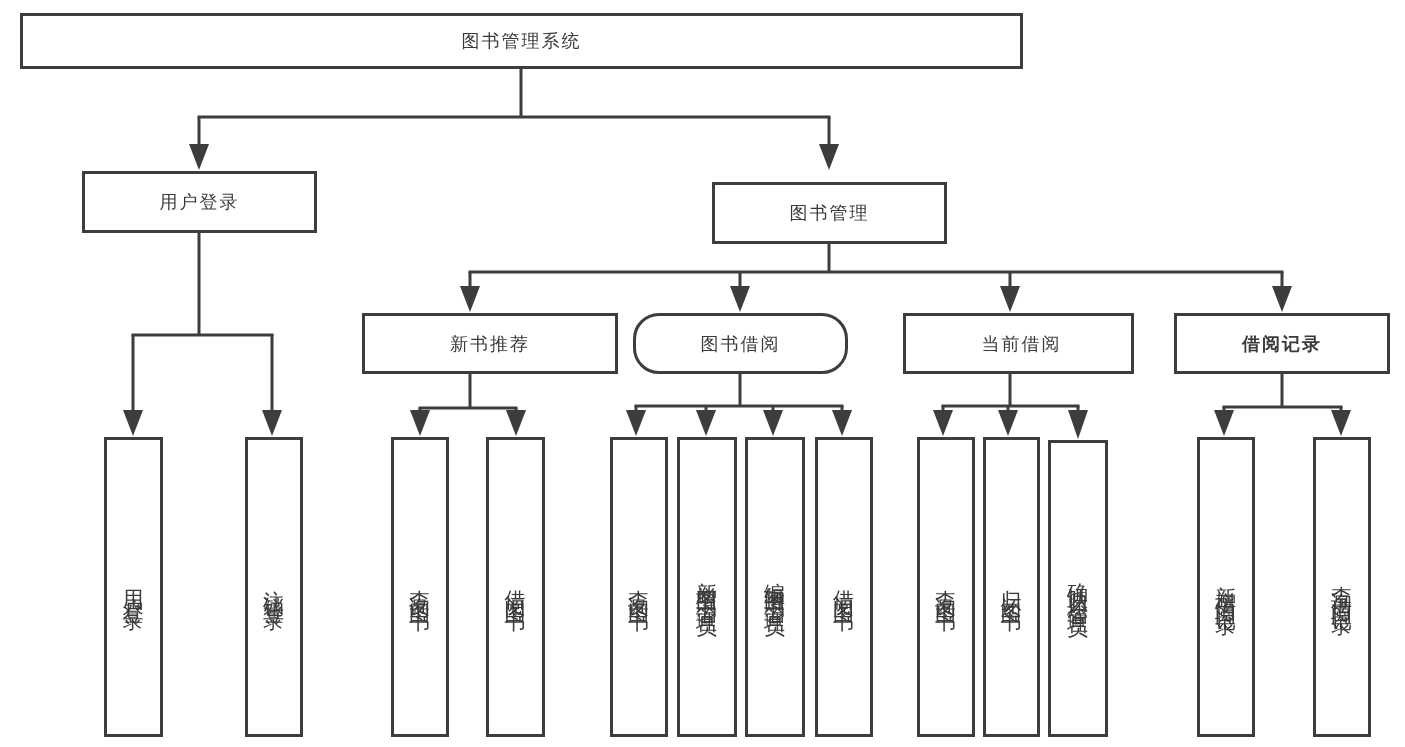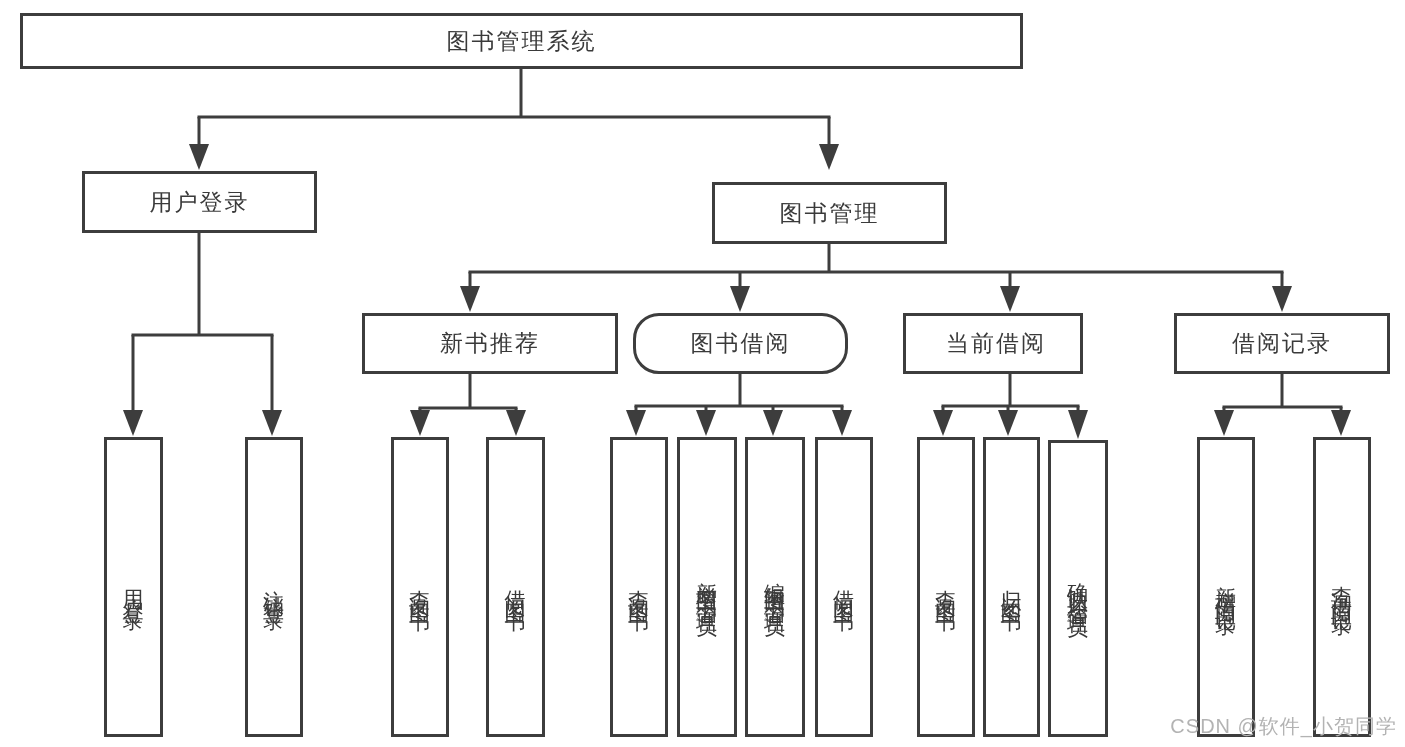--- a/index.html
+++ b/index.html
@@ -27,21 +27,21 @@
   .connectors polygon{fill:currentColor;stroke:none;}
   .node{
     position:absolute;
     box-sizing:border-box;
     border:3px solid var(--line);
     background:var(--background);
     display:flex;align-items:center;justify-content:center;
     color:var(--text);
   }
   .node.h span{
-    font-size:23px;
+    font-size:18px;
     letter-spacing:2px;
     white-space:nowrap;
   }
   .node.v span{
     writing-mode:vertical-rl;
     font-size:21px;
     letter-spacing:7px;
     line-height:1;
     white-space:nowrap;
   }
@@ -146,24 +146,24 @@
   <div class="node h" style="left:712px;top:182px;width:235px;height:62px;">
     <span>图书管理</span>
   </div>
 
   <div class="node h" style="left:362px;top:313px;width:256px;height:61px;">
     <span>新书推荐</span>
   </div>
   <div class="node h" style="left:633px;top:313px;width:215px;height:61px;border-radius:26px;">
     <span>图书借阅</span>
   </div>
-  <div class="node h" style="left:903px;top:313px;width:180px;height:61px;padding-left:6px;">
+  <div class="node h" style="left:903px;top:313px;width:231px;height:61px;padding-left:6px;">
     <span>当前借阅</span>
   </div>
-  <div class="node h" style="left:1174px;top:313px;width:216px;height:61px;">
+  <div class="node h" style="left:1174px;top:313px;width:216px;height:61px;font-weight:bold;">
     <span>借阅记录</span>
   </div>
 
   <div class="node v" style="left:104px;top:437px;width:59px;height:300px;">
     <span>用户登录</span>
   </div>
   <div class="node v" style="left:245px;top:437px;width:58px;height:300px;">
     <span>注销登录</span>
   </div>
 
@@ -197,14 +197,13 @@
     <span style="letter-spacing:5px;">确认归还（管理员）</span>
   </div>
 
   <div class="node v" style="left:1197px;top:437px;width:58px;height:300px;">
     <span style="letter-spacing:6px;">新增借阅记录</span>
   </div>
   <div class="node v" style="left:1313px;top:437px;width:58px;height:300px;">
     <span style="letter-spacing:6px;">查询借阅记录</span>
   </div>
 
-  <div class="watermark">CSDN @软件_小贺同学</div>
 </div>
 
 </body></html>

